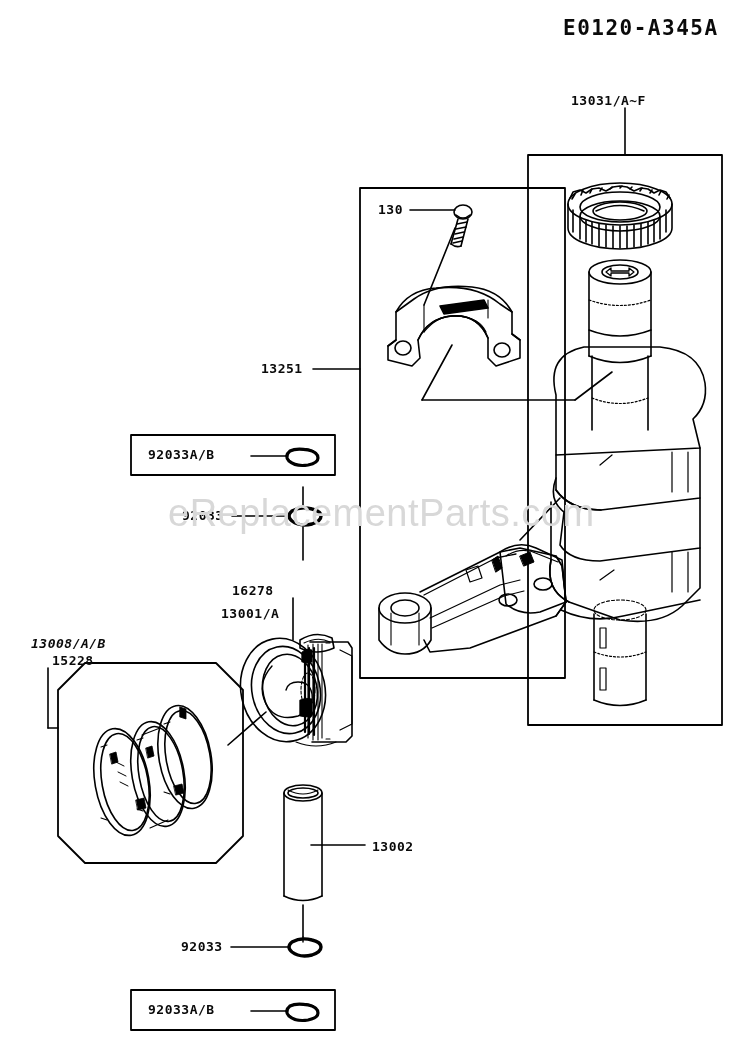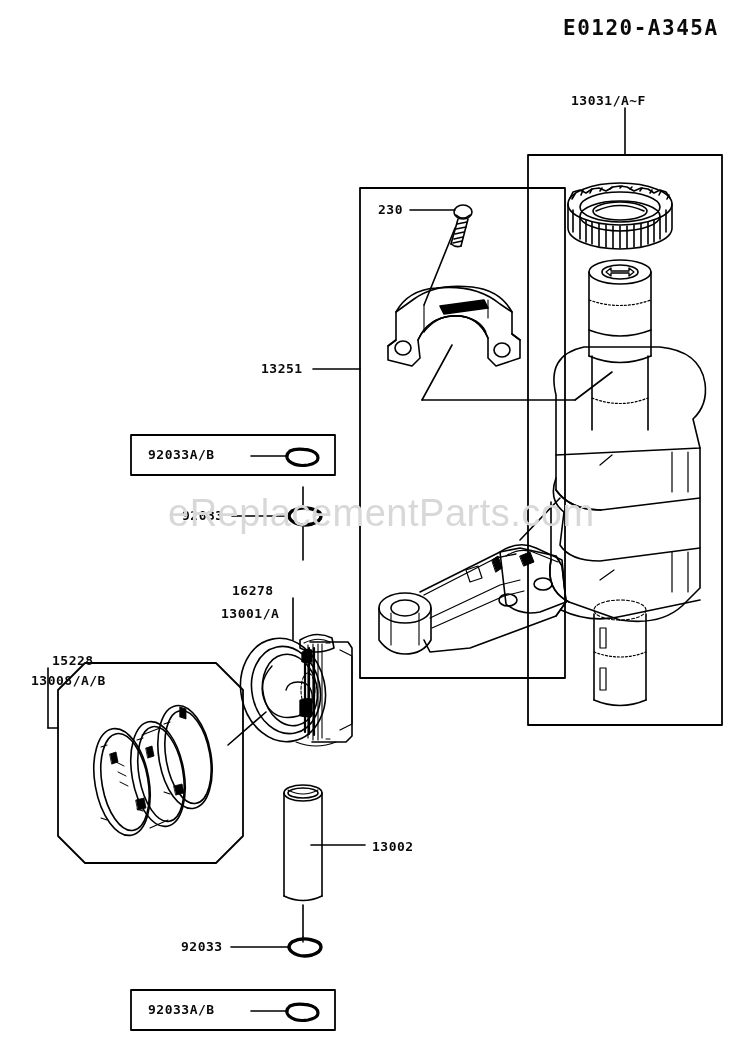--- a/index.html
+++ b/index.html
@@ -281,32 +281,32 @@
         <path d="M306 1004 q8 1 10 5" stroke-width="2.2"></path>
       </g>
 
     </g>
   </svg>
 
   <div class="lbl lbl-title" style="left:563px; top:16px;">E0120-A345A</div>
 
   <div class="lbl lbl-part" style="left:571px; top:94px;">13031/A~F</div>
 
-  <div class="lbl lbl-part" style="left:378px; top:203px;">230</div>
+  <div class="lbl lbl-part" style="left:378px; top:203px;">130</div>
 
   <div class="lbl lbl-part" style="left:261px; top:362px;">13251</div>
 
   <div class="lbl lbl-part" style="left:148px; top:448px;">92033A/B</div>
 
   <div class="lbl lbl-part" style="left:182px; top:509px;">92033</div>
 
   <div class="lbl lbl-part" style="left:221px; top:567px;margin-top:40px;">13001/A</div>
   <div class="lbl lbl-part" style="left:232px; top:584px;">16278</div>
 
-  <div class="lbl lbl-part" style="left:31px; top:674px;">13008/A/B</div>
+  <div class="lbl lbl-part" style="left:31px; top:637px;font-style:italic;">13008/A/B</div>
   <div class="lbl lbl-part" style="left:52px; top:654px;">15228</div>
 
   <div class="lbl lbl-part" style="left:372px; top:840px;">13002</div>
 
   <div class="lbl lbl-part" style="left:181px; top:940px;">92033</div>
 
   <div class="lbl lbl-part" style="left:148px; top:1003px;">92033A/B</div>
 
   <div class="watermark" style="left:168px; top:492px;">eReplacementParts.com</div>
 

